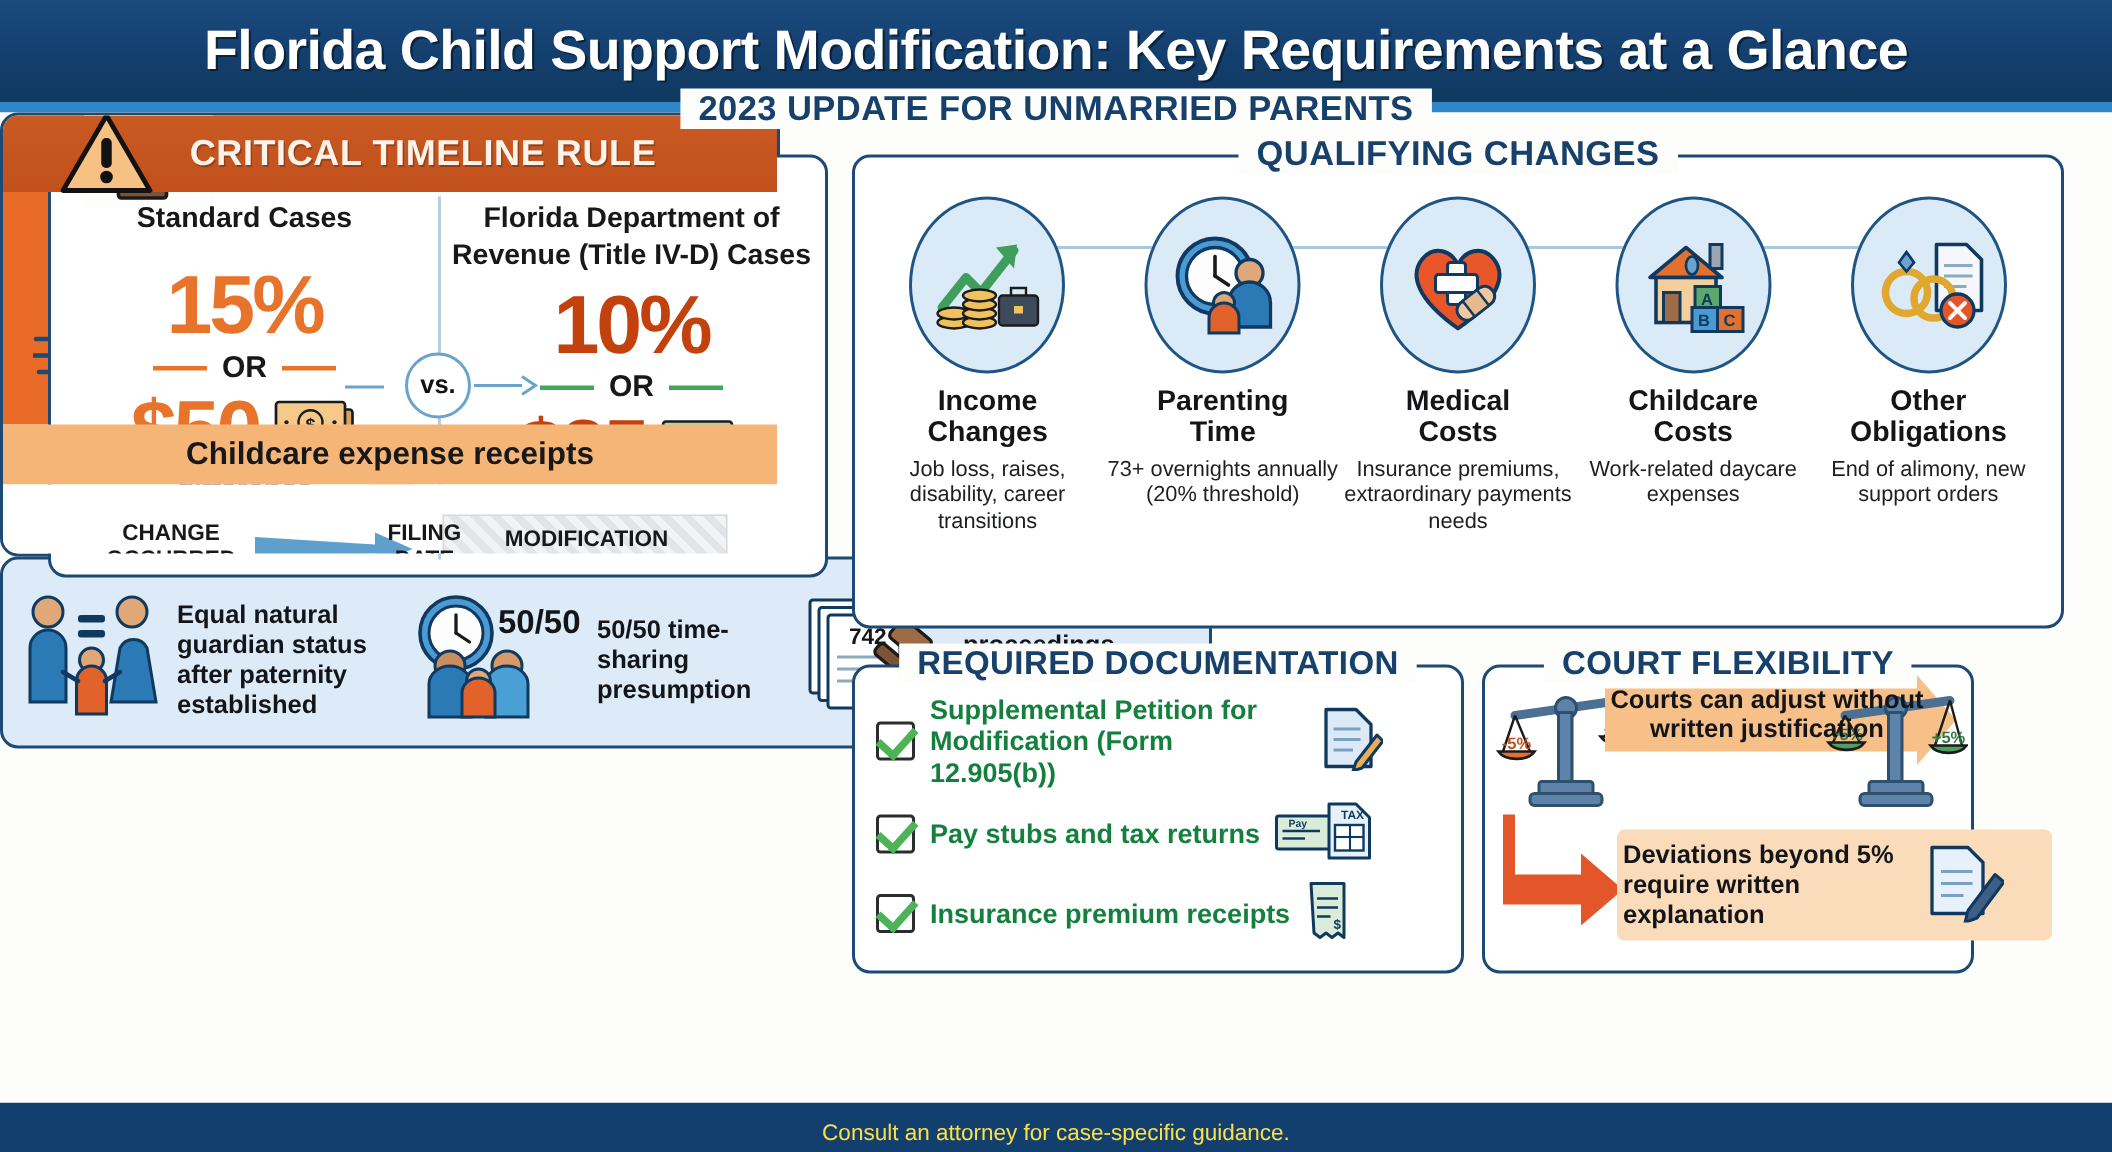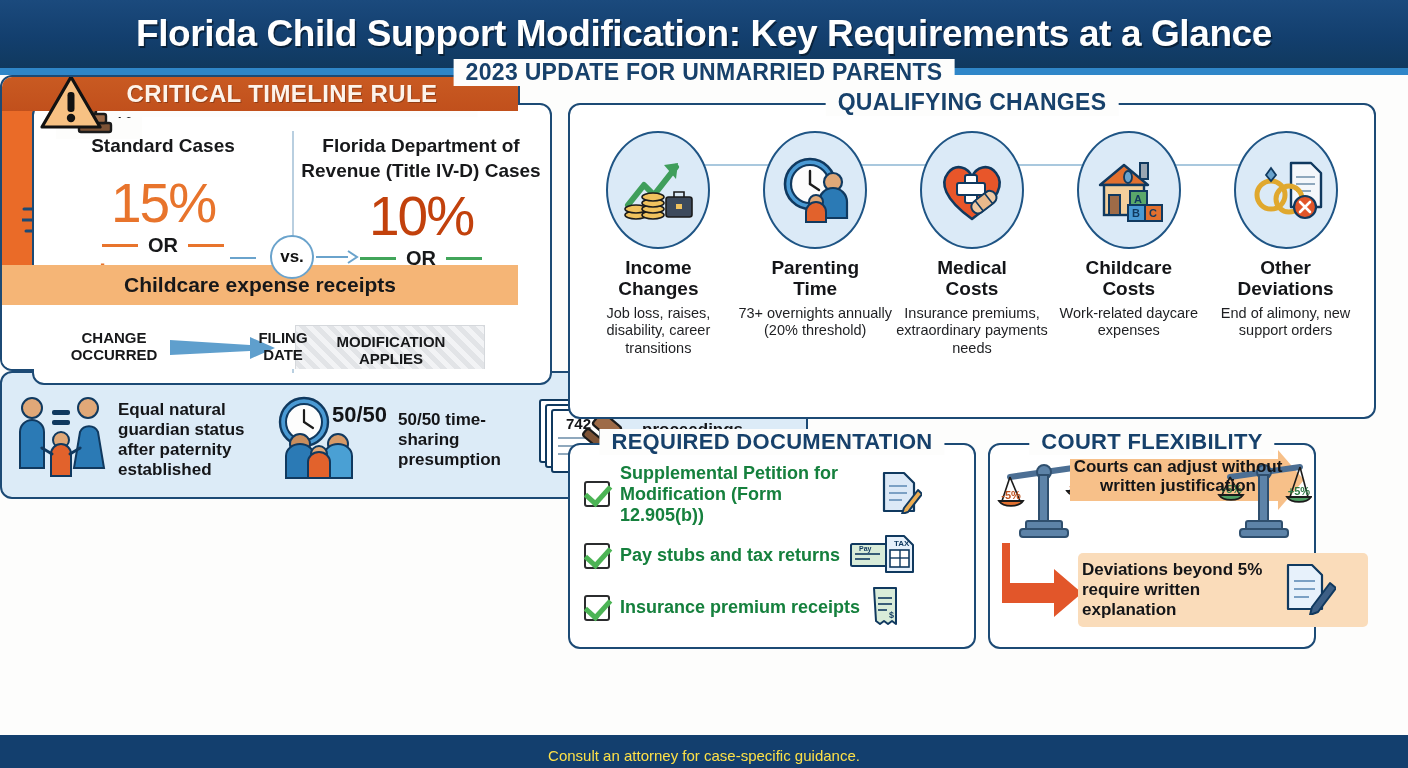--- a/index.html
+++ b/index.html
@@ -68,21 +68,21 @@
   .cols { display: flex; height: 100%; padding-top: 30px; }
   .col { flex: 1; text-align: center; position: relative; }
   .col-divider {
     position: absolute; left: 50%; top: 26px; bottom: 10px;
     width: 2px; background: #b9cfe0;
   }
   .case-label {
     font-size: 19px; font-weight: bold; color: #17181a;
     line-height: 1.2; margin-bottom: 6px;
   }
-  .bignum { font-size: 55px; font-weight: normal; line-height: 1; letter-spacing:-2px; }
+  .bignum { font-size: 55px; font-weight: bold; line-height: 1; letter-spacing:-2px; }
   .orange { color: #e8742c; }
   .green  { color: #c2410c; }
   .or-row {
     display:flex; align-items:center; justify-content:center; gap:10px;
     margin: 3px 0 2px;
   }
   .or-row .rule { width: 36px; height: 3px; }
   .or-row .rule.o { background:#e8742c; }
   .or-row .rule.g { background:#41a55a; }
   .or-txt { font-size: 20px; font-weight: bold; color:#17181a; }
@@ -99,21 +99,21 @@
   .vs-tick { position:absolute; background:#6aa3cc; height:2px; width:26px; top:152px; }
   .vs-arrow { position:absolute; top:143px; }
 
   
   #critical {
     left: 32px; top: 338px; width: 520px; height: 296px;
     border: 2.5px solid #1c4a75; border-radius: 12px;
     overflow: hidden; background:#fff;
   }
   .crit-head {
-    height: 34px; background: linear-gradient(180deg,#c95a22 0%,#c1501c 100%);
+    height: 51px; background: linear-gradient(180deg,#c95a22 0%,#c1501c 100%);
     display:flex; align-items:center; justify-content:center; position:relative;padding-left:44px;
   }
   .crit-head .t {
     color:#fdf3ea; font-size:24px; font-weight:bold; letter-spacing:.4px;
     text-shadow: 1px 1px 0 rgba(0,0,0,.25);
   }
   .warn-tri { position:absolute; left:36px; top:-4px; }
   .crit-body { background:#ea6b28; padding: 10px 14px 12px; }
   .crit-main {
     color:#fff; font-size:24px; font-weight:bold; text-align:center;
@@ -464,21 +464,21 @@
                 <line x1="49" y1="36" x2="64" y2="36"></line>
               </g>
             <circle cx="24" cy="40" r="14" fill="none" stroke="#e0a82e" stroke-width="5"></circle>
             <circle cx="42" cy="44" r="13" fill="none" stroke="#e0a82e" stroke-width="5"></circle>
             <path d="M19 20 l5-7 l5 7 l-5 6 Z" fill="#6aa3cc" stroke="#10395f" stroke-width="1.8"></path>
             <circle cx="58" cy="52" r="11" fill="#e2562a" stroke="#10395f" stroke-width="2.2"></circle>
             <path d="M53 47 l10 10 M63 47 l-10 10" stroke="#fff" stroke-width="2.6" stroke-linecap="round"></path>
           </svg>
         </div>
         <div class="qc-title">Other</div>
-        <div class="qc-title" style="margin-top:0;">Deviations</div>
+        <div class="qc-title" style="margin-top:0;">Obligations</div>
         <div class="qc-desc">End of alimony, new support orders</div>
       </div>
     </div>
   </div>
 
   <div class="panel" id="reqdoc">
     <div class="panel-title">REQUIRED DOCUMENTATION</div>
     <div class="doc-list">
 
       <div class="doc-item">

